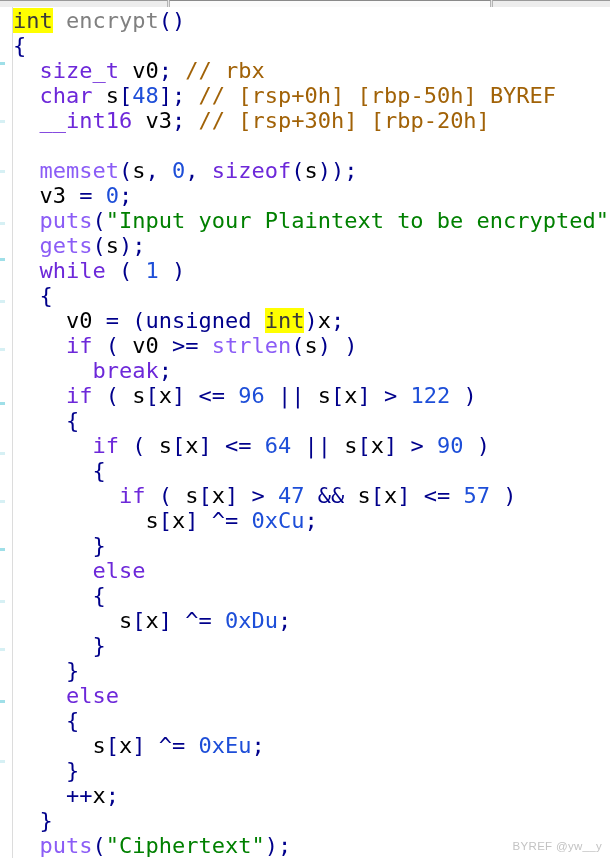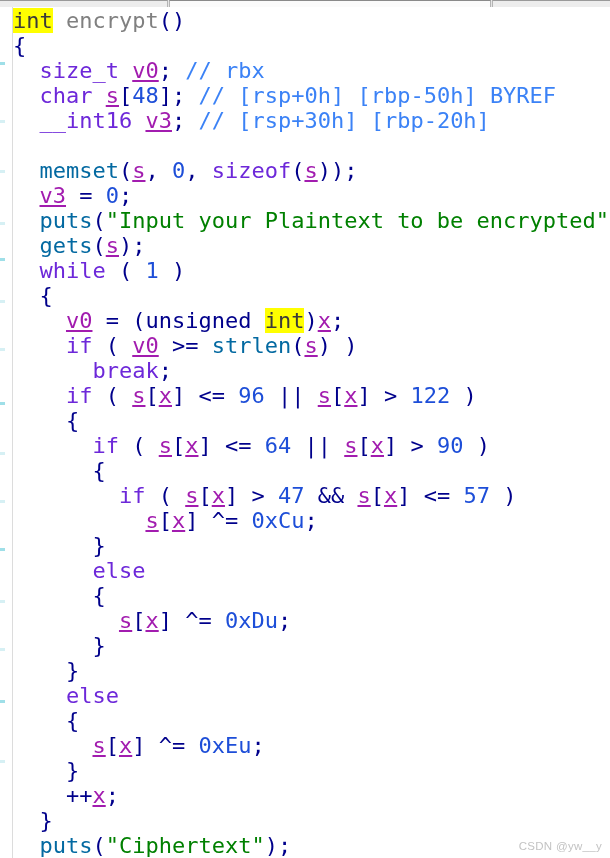--- a/index.html
+++ b/index.html
@@ -41,26 +41,26 @@
     line-height:25px;
     white-space:pre;
     color:#00008b;
     padding-top:1px;
     box-sizing:border-box;
   }
   .ln{height:25px;display:block;}
 
   
   .kw   {color:#6d28d9;}
-  .var  {color:#a21caf;text-decoration:underline;}
+  .var  {color:#000000;}
   .str  {color:#008000;}
-  .cmt  {color:#3b82f6;}
+  .cmt  {color:#a16207;}
   .num  {color:#1d4ed8;}
   .pun  {color:#00008b;}
-  .fn   {color:#0369a1;}
+  .fn   {color:#8b5cf6;}
   .ftitle{color:#808080;}
   .hl   {background:#ffff00;color:#3a3a3a;}
   .cursor{
     display:inline-block;width:0;border-left:2px solid #000;
     height:17px;vertical-align:-3px;margin-right:-2px;
   }
 
   
   .watermark{
     position:absolute;right:8px;bottom:6px;
@@ -93,15 +93,15 @@
     <div class="gmark dim" style="top:493px;"></div>
     <div class="gmark" style="top:541px;"></div>
     <div class="gmark dim" style="top:593px;"></div>
     <div class="gmark dim" style="top:641px;"></div>
     <div class="gmark" style="top:693px;"></div>
     <div class="gmark dim" style="top:753px;"></div>
   </div>
 
   <div class="code" id="code-surface"><span class="ln"><span class="cursor"></span><span class="hl">int</span><span class="ftitle"> </span><span class="ftitle">encrypt</span><span class="pun">(</span><span class="pun">)</span></span><span class="ln"><span class="pun">{</span></span><span class="ln">  <span class="kw">size_t</span> <span class="var">v0</span><span class="pun">;</span> <span class="cmt">// rbx</span></span><span class="ln">  <span class="kw">char</span> <span class="var">s</span><span class="pun">[</span><span class="num">48</span><span class="pun">]</span><span class="pun">;</span> <span class="cmt">// [rsp+0h] [rbp-50h] BYREF</span></span><span class="ln">  <span class="kw">__int16</span> <span class="var">v3</span><span class="pun">;</span> <span class="cmt">// [rsp+30h] [rbp-20h]</span></span><span class="ln">&nbsp;</span><span class="ln">  <span class="fn">memset</span><span class="pun">(</span><span class="var">s</span><span class="pun">,</span> <span class="num">0</span><span class="pun">,</span> <span class="kw">sizeof</span><span class="pun">(</span><span class="var">s</span><span class="pun">)</span><span class="pun">)</span><span class="pun">;</span></span><span class="ln">  <span class="var">v3</span> <span class="pun">=</span> <span class="num">0</span><span class="pun">;</span></span><span class="ln">  <span class="fn">puts</span><span class="pun">(</span><span class="str">"Input your Plaintext to be encrypted"</span><span class="pun">)</span><span class="pun">;</span></span><span class="ln">  <span class="fn">gets</span><span class="pun">(</span><span class="var">s</span><span class="pun">)</span><span class="pun">;</span></span><span class="ln">  <span class="kw">while</span> <span class="pun">(</span> <span class="num">1</span> <span class="pun">)</span></span><span class="ln">  <span class="pun">{</span></span><span class="ln">    <span class="var">v0</span> <span class="pun">=</span> <span class="pun">(</span><span class="pun">unsigned</span> <span class="hl">int</span><span class="pun">)</span><span class="var">x</span><span class="pun">;</span></span><span class="ln">    <span class="kw">if</span> <span class="pun">(</span> <span class="var">v0</span> <span class="pun">&gt;</span><span class="pun">=</span> <span class="fn">strlen</span><span class="pun">(</span><span class="var">s</span><span class="pun">)</span> <span class="pun">)</span></span><span class="ln">      <span class="kw">break</span><span class="pun">;</span></span><span class="ln">    <span class="kw">if</span> <span class="pun">(</span> <span class="var">s</span><span class="pun">[</span><span class="var">x</span><span class="pun">]</span> <span class="pun">&lt;</span><span class="pun">=</span> <span class="num">96</span> <span class="pun">|</span><span class="pun">|</span> <span class="var">s</span><span class="pun">[</span><span class="var">x</span><span class="pun">]</span> <span class="pun">&gt;</span> <span class="num">122</span> <span class="pun">)</span></span><span class="ln">    <span class="pun">{</span></span><span class="ln">      <span class="kw">if</span> <span class="pun">(</span> <span class="var">s</span><span class="pun">[</span><span class="var">x</span><span class="pun">]</span> <span class="pun">&lt;</span><span class="pun">=</span> <span class="num">64</span> <span class="pun">|</span><span class="pun">|</span> <span class="var">s</span><span class="pun">[</span><span class="var">x</span><span class="pun">]</span> <span class="pun">&gt;</span> <span class="num">90</span> <span class="pun">)</span></span><span class="ln">      <span class="pun">{</span></span><span class="ln">        <span class="kw">if</span> <span class="pun">(</span> <span class="var">s</span><span class="pun">[</span><span class="var">x</span><span class="pun">]</span> <span class="pun">&gt;</span> <span class="num">47</span> <span class="pun">&amp;</span><span class="pun">&amp;</span> <span class="var">s</span><span class="pun">[</span><span class="var">x</span><span class="pun">]</span> <span class="pun">&lt;</span><span class="pun">=</span> <span class="num">57</span> <span class="pun">)</span></span><span class="ln">          <span class="var">s</span><span class="pun">[</span><span class="var">x</span><span class="pun">]</span> <span class="pun">^</span><span class="pun">=</span> <span class="num">0xCu</span><span class="pun">;</span></span><span class="ln">      <span class="pun">}</span></span><span class="ln">      <span class="kw">else</span></span><span class="ln">      <span class="pun">{</span></span><span class="ln">        <span class="var">s</span><span class="pun">[</span><span class="var">x</span><span class="pun">]</span> <span class="pun">^</span><span class="pun">=</span> <span class="num">0xDu</span><span class="pun">;</span></span><span class="ln">      <span class="pun">}</span></span><span class="ln">    <span class="pun">}</span></span><span class="ln">    <span class="kw">else</span></span><span class="ln">    <span class="pun">{</span></span><span class="ln">      <span class="var">s</span><span class="pun">[</span><span class="var">x</span><span class="pun">]</span> <span class="pun">^</span><span class="pun">=</span> <span class="num">0xEu</span><span class="pun">;</span></span><span class="ln">    <span class="pun">}</span></span><span class="ln">    <span class="pun">+</span><span class="pun">+</span><span class="var">x</span><span class="pun">;</span></span><span class="ln">  <span class="pun">}</span></span><span class="ln">  <span class="fn">puts</span><span class="pun">(</span><span class="str">"Ciphertext"</span><span class="pun">)</span><span class="pun">;</span></span></div>
 
-  <div class="watermark">CSDN @yw__y</div>
+  <div class="watermark">BYREF @yw__y</div>
 
 </div>
 
 </body></html>

